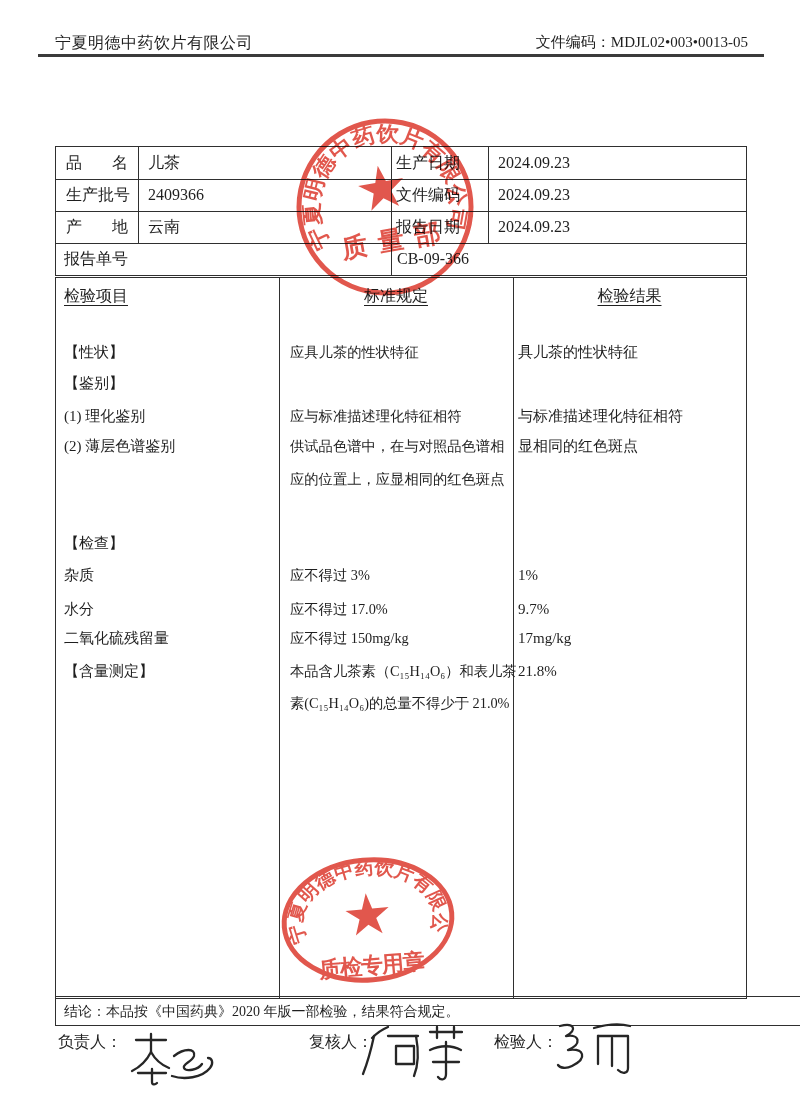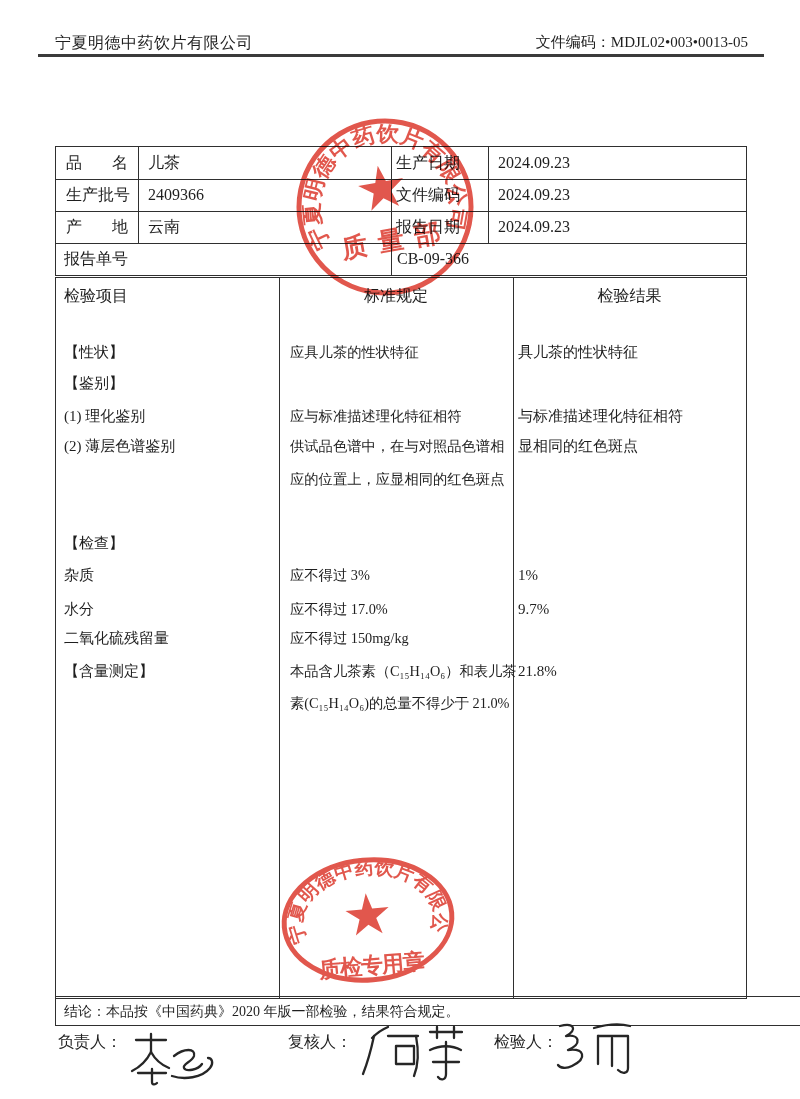--- a/index.html
+++ b/index.html
@@ -18,21 +18,21 @@
   
   .info-box{position:absolute;left:55px;top:146px;width:690px;height:128px;border:1px solid #2f2f2f;}
   .info-box .hline{position:absolute;left:0;width:100%;height:1px;background:#2f2f2f;}
   .info-box .vline{position:absolute;top:0;width:1px;background:#2f2f2f;}
   .icell{position:absolute;height:32px;line-height:32px;font-size:16px;white-space:nowrap;}
   .jlabel{text-align:justify;text-align-last:justify;}
   
   .main-box{position:absolute;left:55px;top:277px;width:690px;height:720px;border:1px solid #2f2f2f;}
   .main-box .vline{position:absolute;top:0;height:100%;width:1px;background:#2f2f2f;}
   .mhead{position:absolute;top:8px;font-size:16px;}
-  .mhead span{text-underline-offset:4px;}
+  .mhead span{text-decoration:underline;text-underline-offset:4px;}
   .mrow{position:absolute;left:0;width:100%;height:22px;line-height:22px;white-space:nowrap;}
   .mrow .c1{position:absolute;left:8px;font-size:15px;}
   .mrow .c2{position:absolute;left:234px;width:222px;font-size:14.3px;}
   .mrow .c3{position:absolute;left:462px;width:225px;font-size:15px;}
   
   .conclusion-box{position:absolute;left:55px;top:996px;width:754px;height:30px;border:1px solid #2f2f2f;
     line-height:30px;font-size:14px;padding-left:8px;box-sizing:border-box;white-space:nowrap;}
   
   .sig-label{position:absolute;top:1032px;font-size:16px;}
   .sig-svg{position:absolute;}
@@ -123,39 +123,40 @@
       <span class="c3">1%</span>
     </div>
     <div class="mrow" style="top:320px">
       <span class="c1">水分</span>
       <span class="c2">应不得过 17.0%</span>
       <span class="c3">9.7%</span>
     </div>
     <div class="mrow" style="top:349px">
       <span class="c1">二氧化硫残留量</span>
       <span class="c2">应不得过 150mg/kg</span>
+      <span class="c3">17mg/kg</span>
     </div>
     <div class="mrow" style="top:382px">
       <span class="c1">【含量测定】</span>
       <span class="c2">本品含儿茶素（C₁₅H₁₄O₆）和表儿茶</span>
       <span class="c3">21.8%</span>
     </div>
     <div class="mrow" style="top:414px">
       <span class="c1"></span>
       <span class="c2">素(C₁₅H₁₄O₆)的总量不得少于 21.0%</span>
       <span class="c3"></span>
     </div>
   </div>
 
   <div class="conclusion-box">
     <span>结论：本品按《中国药典》2020 年版一部检验，结果符合规定。</span>
   </div>
 
   <div class="sig-label" style="left:58px">负责人：</div>
-  <div class="sig-label" style="left:288px">复核人：</div>
+  <div class="sig-label" style="left:309px">复核人：</div>
   <div class="sig-label" style="left:494px">检验人：</div>
 
   <svg class="sig-svg" style="left:122px;top:1028px" width="100" height="58" viewBox="0 0 100 58">
     <path d="M14,12 H44"></path>
       <path d="M29,6 V24"></path>
     <path d="M29,24 C24,34 16,40 10,43"></path>
       <path d="M29,24 C34,33 42,38 47,40"></path>
     <path d="M16,45 H44"></path>
       <path d="M30,41 V54 C30,57 33,57 35,55"></path>
     <path d="M52,28 C62,20 74,20 72,28 C70,34 60,36 62,40 C64,44 76,42 80,36"></path>

